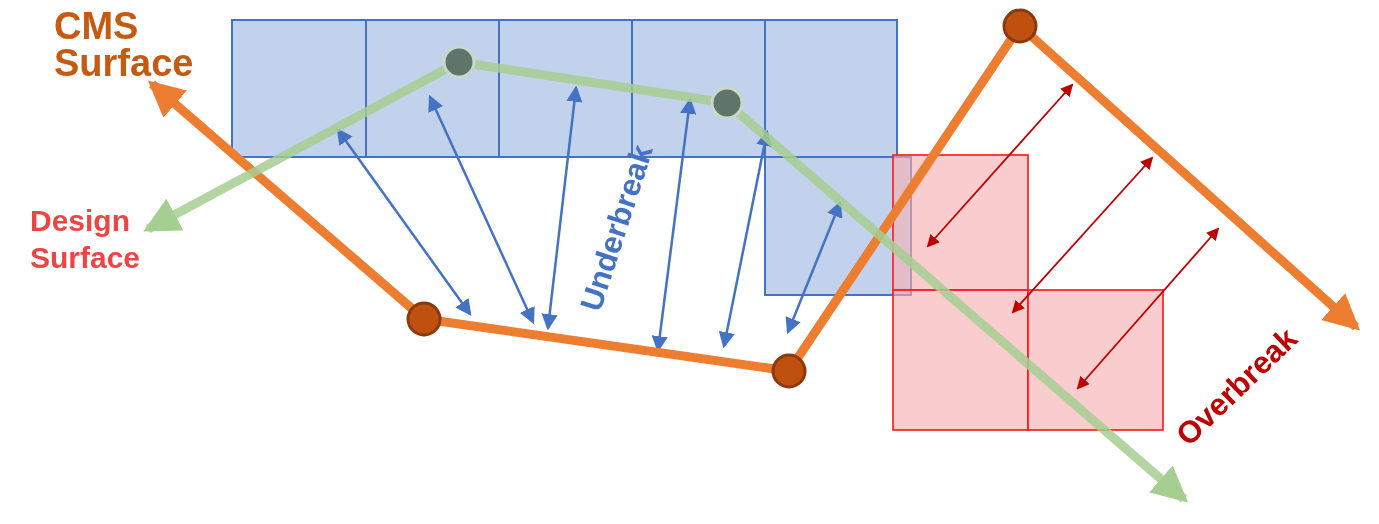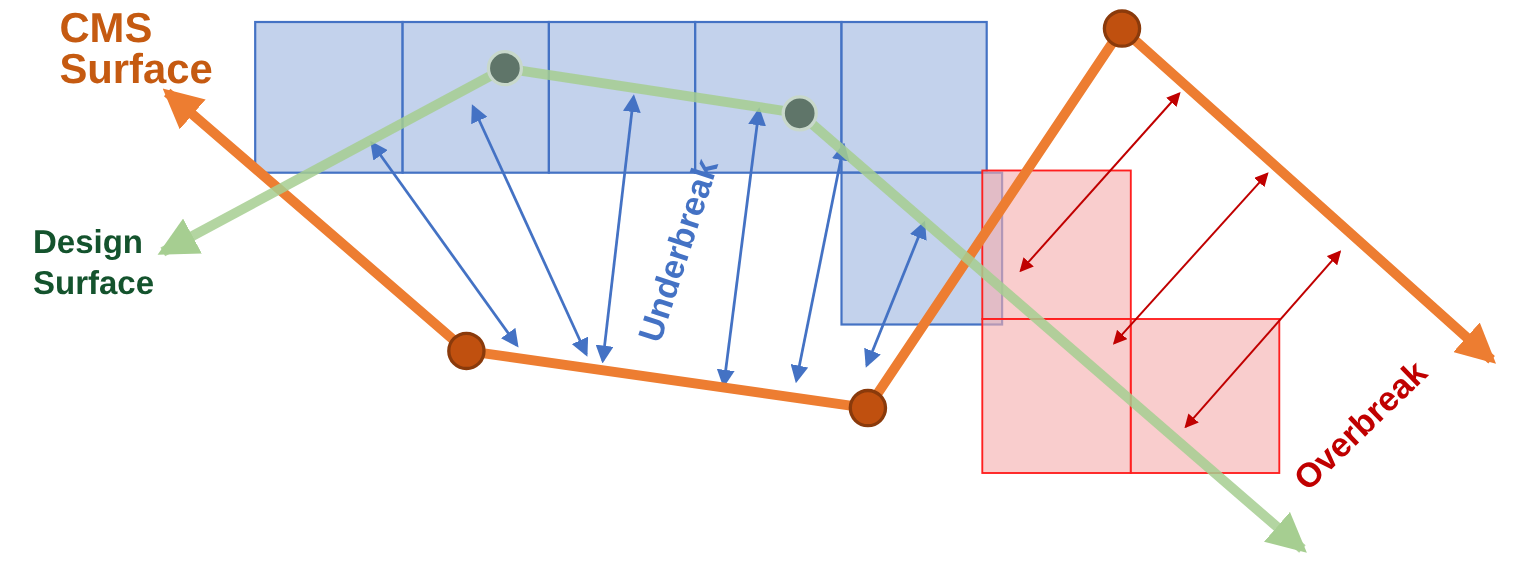--- a/index.html
+++ b/index.html
@@ -85,20 +85,20 @@
       </g>
     <g id="g-design-nodes">
         <circle cx="459" cy="62" r="15" fill="#5F7569" stroke="#C8D8CB" stroke-width="3"></circle>
         <circle cx="727" cy="103" r="15" fill="#5F7569" stroke="#C8D8CB" stroke-width="3"></circle>
       </g>
   </svg>
 
   <div class="lbl lbl-cms" style="color: rgb(197, 90, 17);">CMS
 Surface</div>
 
-  <div class="lbl lbl-design" style="color: #14532d;">Design
+  <div class="lbl lbl-design" style="color: #ef4444;">Design
 Surface</div>
 
   <div class="lbl lbl-under" style="color: rgb(68, 114, 196);">Underbreak</div>
 
   <div class="lbl lbl-over" style="color: rgb(192, 0, 0);">Overbreak</div>
 
 </div>
 
 </body></html>

